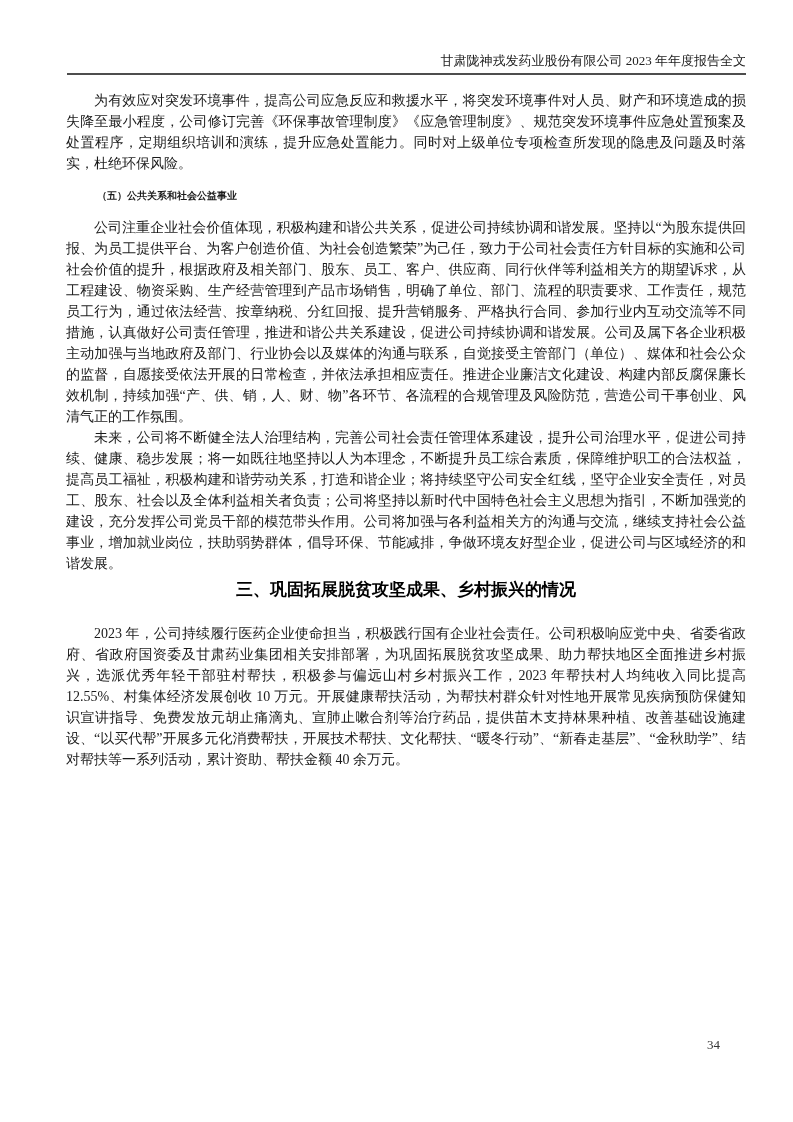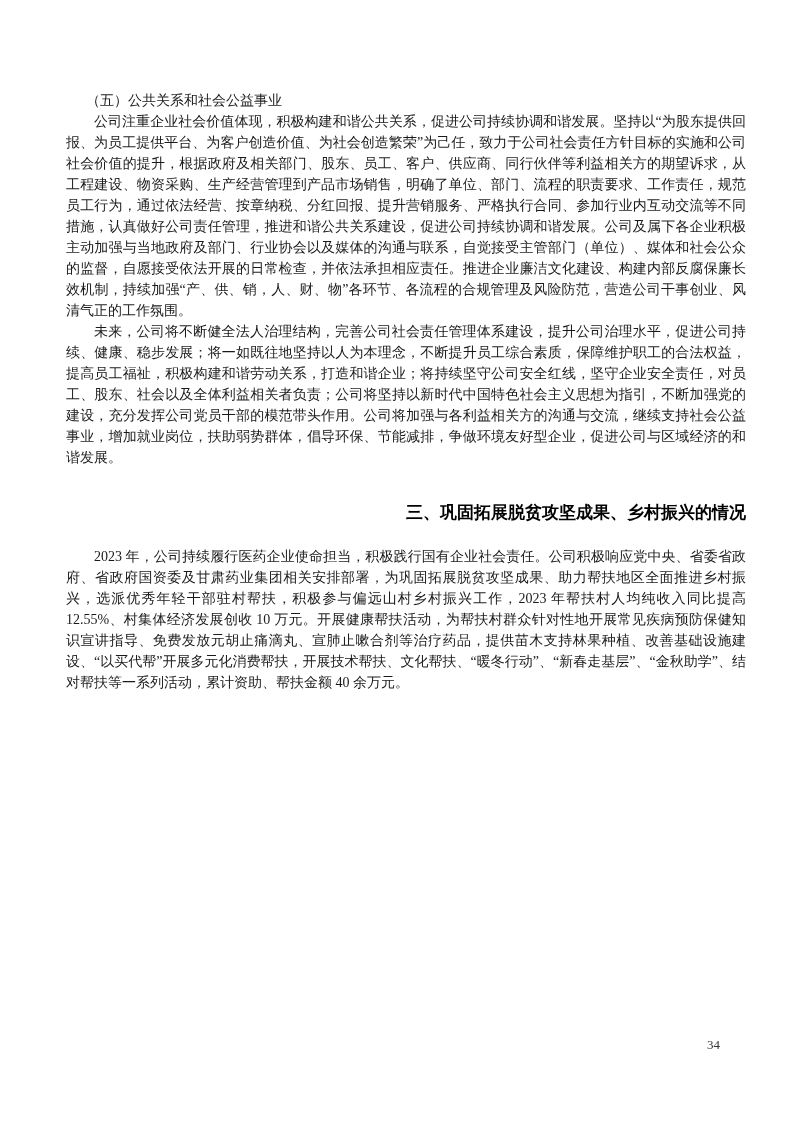--- a/index.html
+++ b/index.html
@@ -43,51 +43,56 @@
     font-size: 14px;
     line-height: 21px;
     text-align: justify;
     text-justify: inter-ideograph;
   }
   p.para {
     margin: 0;
     text-indent: 2em;
   }
   .sub-heading {
-    margin: 0;
-    font-size: 14px;
-    font-weight: normal;
+    margin: 11px;
+    font-size: 10px;
+    font-weight: bold;
     line-height: 21px;
     text-indent: 20px;
     text-align: left;
   }
   .section-heading {
-    margin: 32px 0 20px 0;
+    margin: 3px 0 20px 0;
     font-size: 17px;
     font-weight: bold;
     line-height: 26px;
     text-indent: 0;
-    text-align: right;
+    text-align: center;
     color: #000000;
   }
   .page-number {
     position: absolute;
     top: 1037px;
     right: 73px;
     font-size: 13px;
     color: #333333;
   }
 </style>
 </head>
 <body>
 
 <div class="page">
 
+  <div class="page-header">
+    <div class="header-text">甘肃陇神戎发药业股份有限公司 2023 年年度报告全文</div>
+    <div class="header-rule"></div>
+  </div>
 
   <div class="content">
+    <p class="para">为有效应对突发环境事件，提高公司应急反应和救援水平，将突发环境事件对人员、财产和环境造成的损失降至最小程度，公司修订完善《环保事故管理制度》《应急管理制度》、规范突发环境事件应急处置预案及处置程序，定期组织培训和演练，提升应急处置能力。同时对上级单位专项检查所发现的隐患及问题及时落实，杜绝环保风险。</p>
 
     <h3 class="sub-heading">（五）公共关系和社会公益事业</h3>
 
     <p class="para">公司注重企业社会价值体现，积极构建和谐公共关系，促进公司持续协调和谐发展。坚持以“为股东提供回报、为员工提供平台、为客户创造价值、为社会创造繁荣”为己任，致力于公司社会责任方针目标的实施和公司社会价值的提升，根据政府及相关部门、股东、员工、客户、供应商、同行伙伴等利益相关方的期望诉求，从工程建设、物资采购、生产经营管理到产品市场销售，明确了单位、部门、流程的职责要求、工作责任，规范员工行为，通过依法经营、按章纳税、分红回报、提升营销服务、严格执行合同、参加行业内互动交流等不同措施，认真做好公司责任管理，推进和谐公共关系建设，促进公司持续协调和谐发展。公司及属下各企业积极主动加强与当地政府及部门、行业协会以及媒体的沟通与联系，自觉接受主管部门（单位）、媒体和社会公众的监督，自愿接受依法开展的日常检查，并依法承担相应责任。推进企业廉洁文化建设、构建内部反腐保廉长效机制，持续加强“产、供、销，人、财、物”各环节、各流程的合规管理及风险防范，营造公司干事创业、风清气正的工作氛围。</p>
 
 
     <p class="para">未来，公司将不断健全法人治理结构，完善公司社会责任管理体系建设，提升公司治理水平，促进公司持续、健康、稳步发展；将一如既往地坚持以人为本理念，不断提升员工综合素质，保障维护职工的合法权益，提高员工福祉，积极构建和谐劳动关系，打造和谐企业；将持续坚守公司安全红线，坚守企业安全责任，对员工、股东、社会以及全体利益相关者负责；公司将坚持以新时代中国特色社会主义思想为指引，不断加强党的建设，充分发挥公司党员干部的模范带头作用。公司将加强与各利益相关方的沟通与交流，继续支持社会公益事业，增加就业岗位，扶助弱势群体，倡导环保、节能减排，争做环境友好型企业，促进公司与区域经济的和谐发展。</p>
 
     <h2 class="section-heading">三、巩固拓展脱贫攻坚成果、乡村振兴的情况</h2>
 

